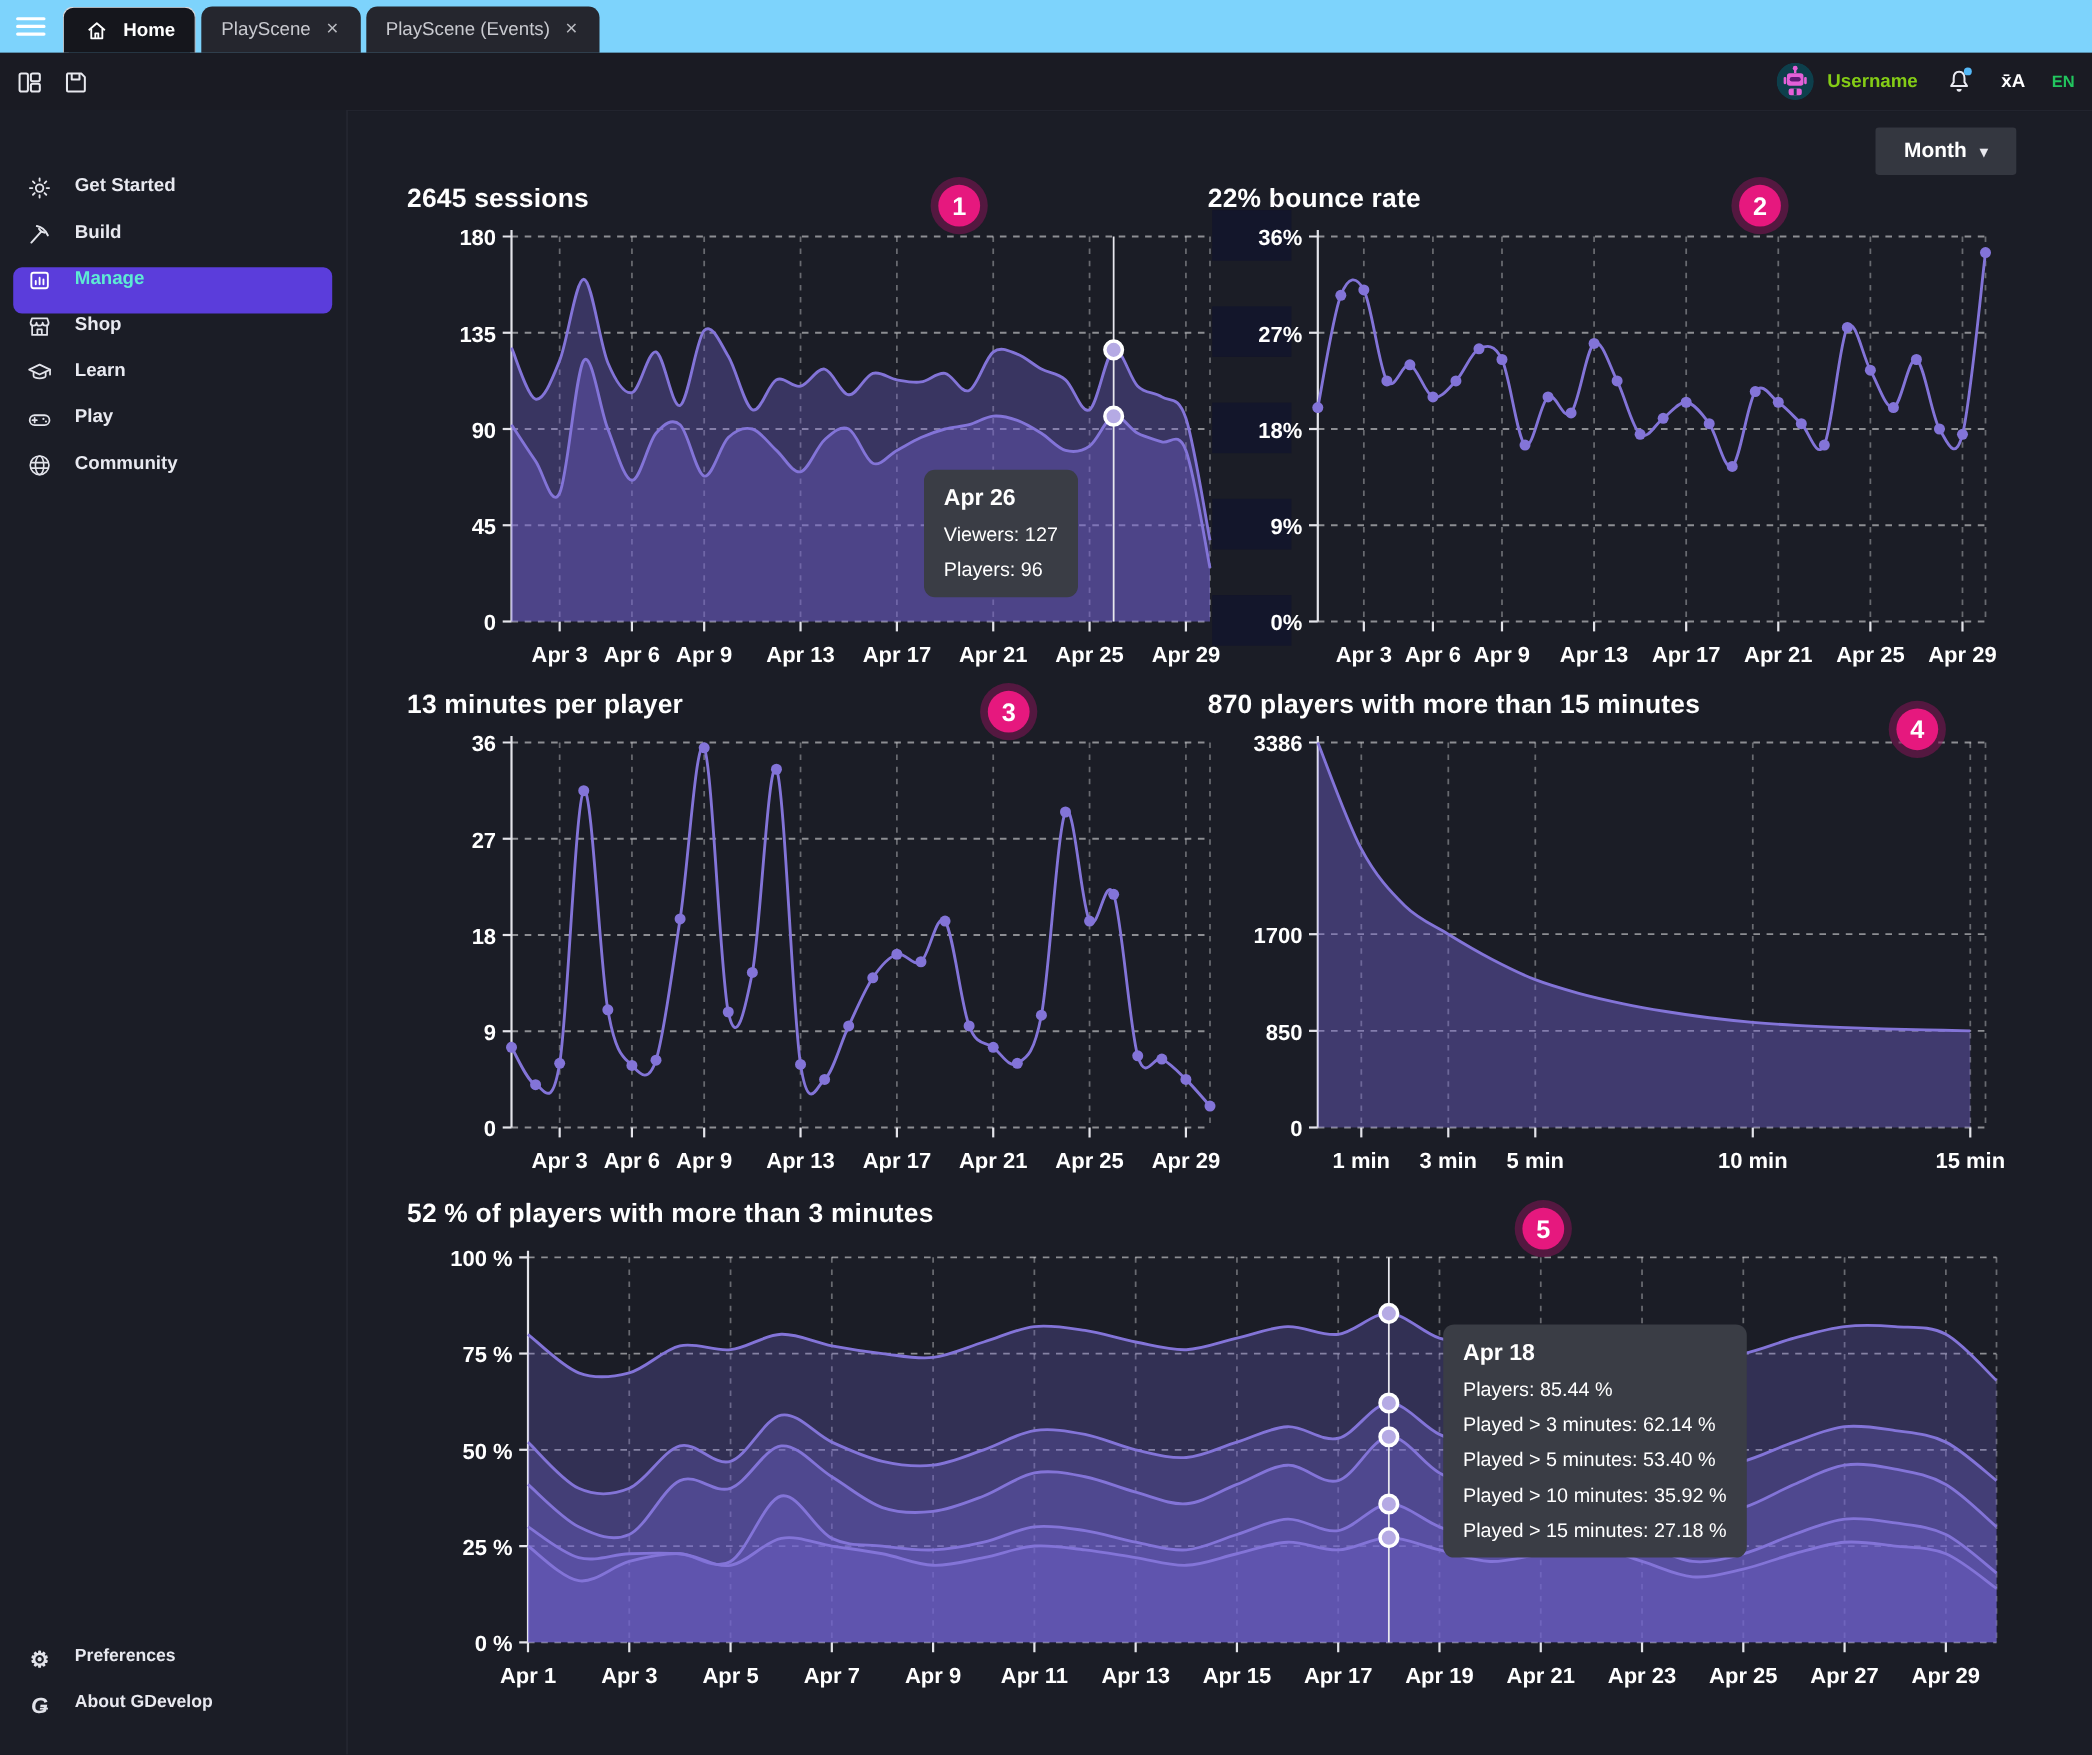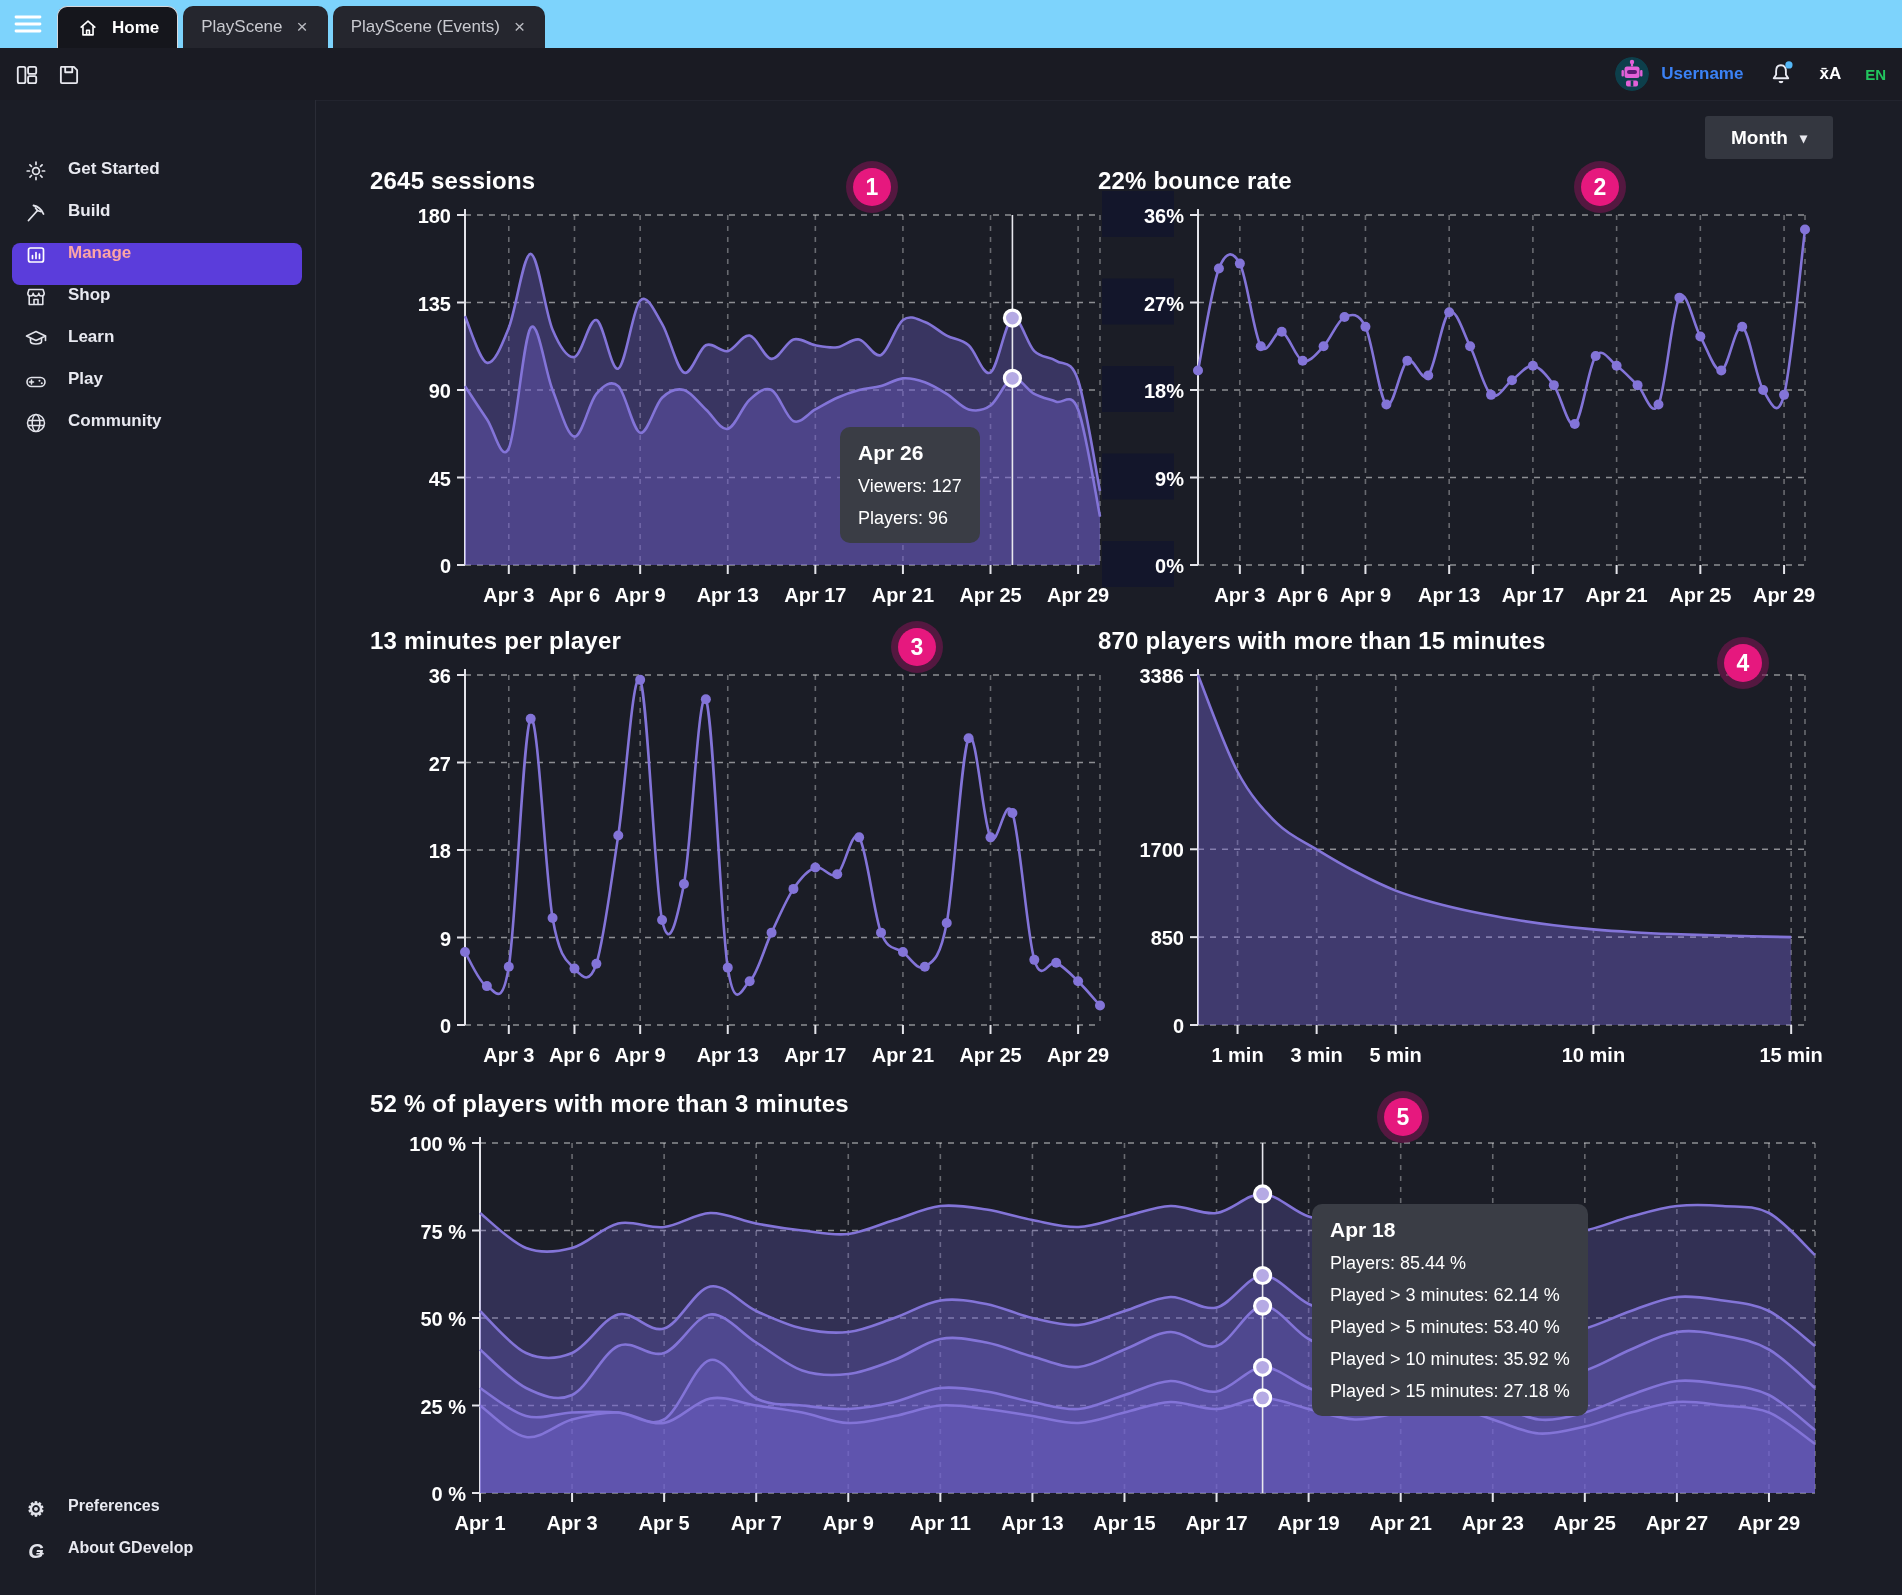--- a/index.html
+++ b/index.html
@@ -18,32 +18,32 @@
   .tab .close{color:#b9bac0;font-size:19px;padding:0 2px;cursor:pointer;}
 
   
   .toolbar{position:absolute;left:0;top:48px;width:100%;height:52px;background:#1a1b23;
     border-bottom:1px solid #22242e;}
   .tool-icon{position:absolute;top:14px;width:26px;height:26px;cursor:pointer;}
   .toolbar-right{position:absolute;right:16px;top:0;height:52px;display:flex;
     align-items:center;gap:24px;}
   .userwrap{display:flex;align-items:center;gap:12px;}
   .avatar{width:34px;height:34px;border-radius:50%;overflow:hidden;}
-  .username{color:#3b82f6;font-size:17px;font-weight:600;}
+  .username{color:#84cc16;font-size:17px;font-weight:600;}
   .bellwrap{position:relative;width:28px;height:28px;}
   .translate{color:#fff;font-size:17px;font-weight:600;}
   .lang{color:#22c55e;font-size:15px;font-weight:700;}
 
   
   .sidebar{position:absolute;left:0;top:100px;width:316px;bottom:0;background:#1b1d26;
     border-right:1px solid #2a2c36;box-sizing:border-box;}
   .nav{position:absolute;top:59px;left:0;right:1px;}
   .nav-item{height:42px;display:flex;align-items:flex-start;gap:20px;padding:0 10px 0 12px;
     margin:0 12px;border-radius:8px;color:#e8e9f0;font-size:17px;font-weight:600;cursor:pointer;}
-  .nav-item.active{background:#5b3ddb;color:#fca5a5;}
+  .nav-item.active{background:#5b3ddb;color:#5eead4;}
   .nav-icon{width:24px;height:24px;flex:0 0 24px;display:flex;align-items:center;
     justify-content:center;}
   .sidebar-bottom{position:absolute;bottom:14px;left:0;right:1px;}
   .sidebar-bottom .nav-item{font-size:16px;height:42px;}
   .glyph-icon{font-size:20px;color:#e2e3ea;line-height:1;}
 
   
   .chart{position:absolute;}
   .chart-title{position:absolute;top:2px;left:0;right:0;text-align:left;color:#fff;
     font-size:24px;font-weight:700;letter-spacing:.2px;}

